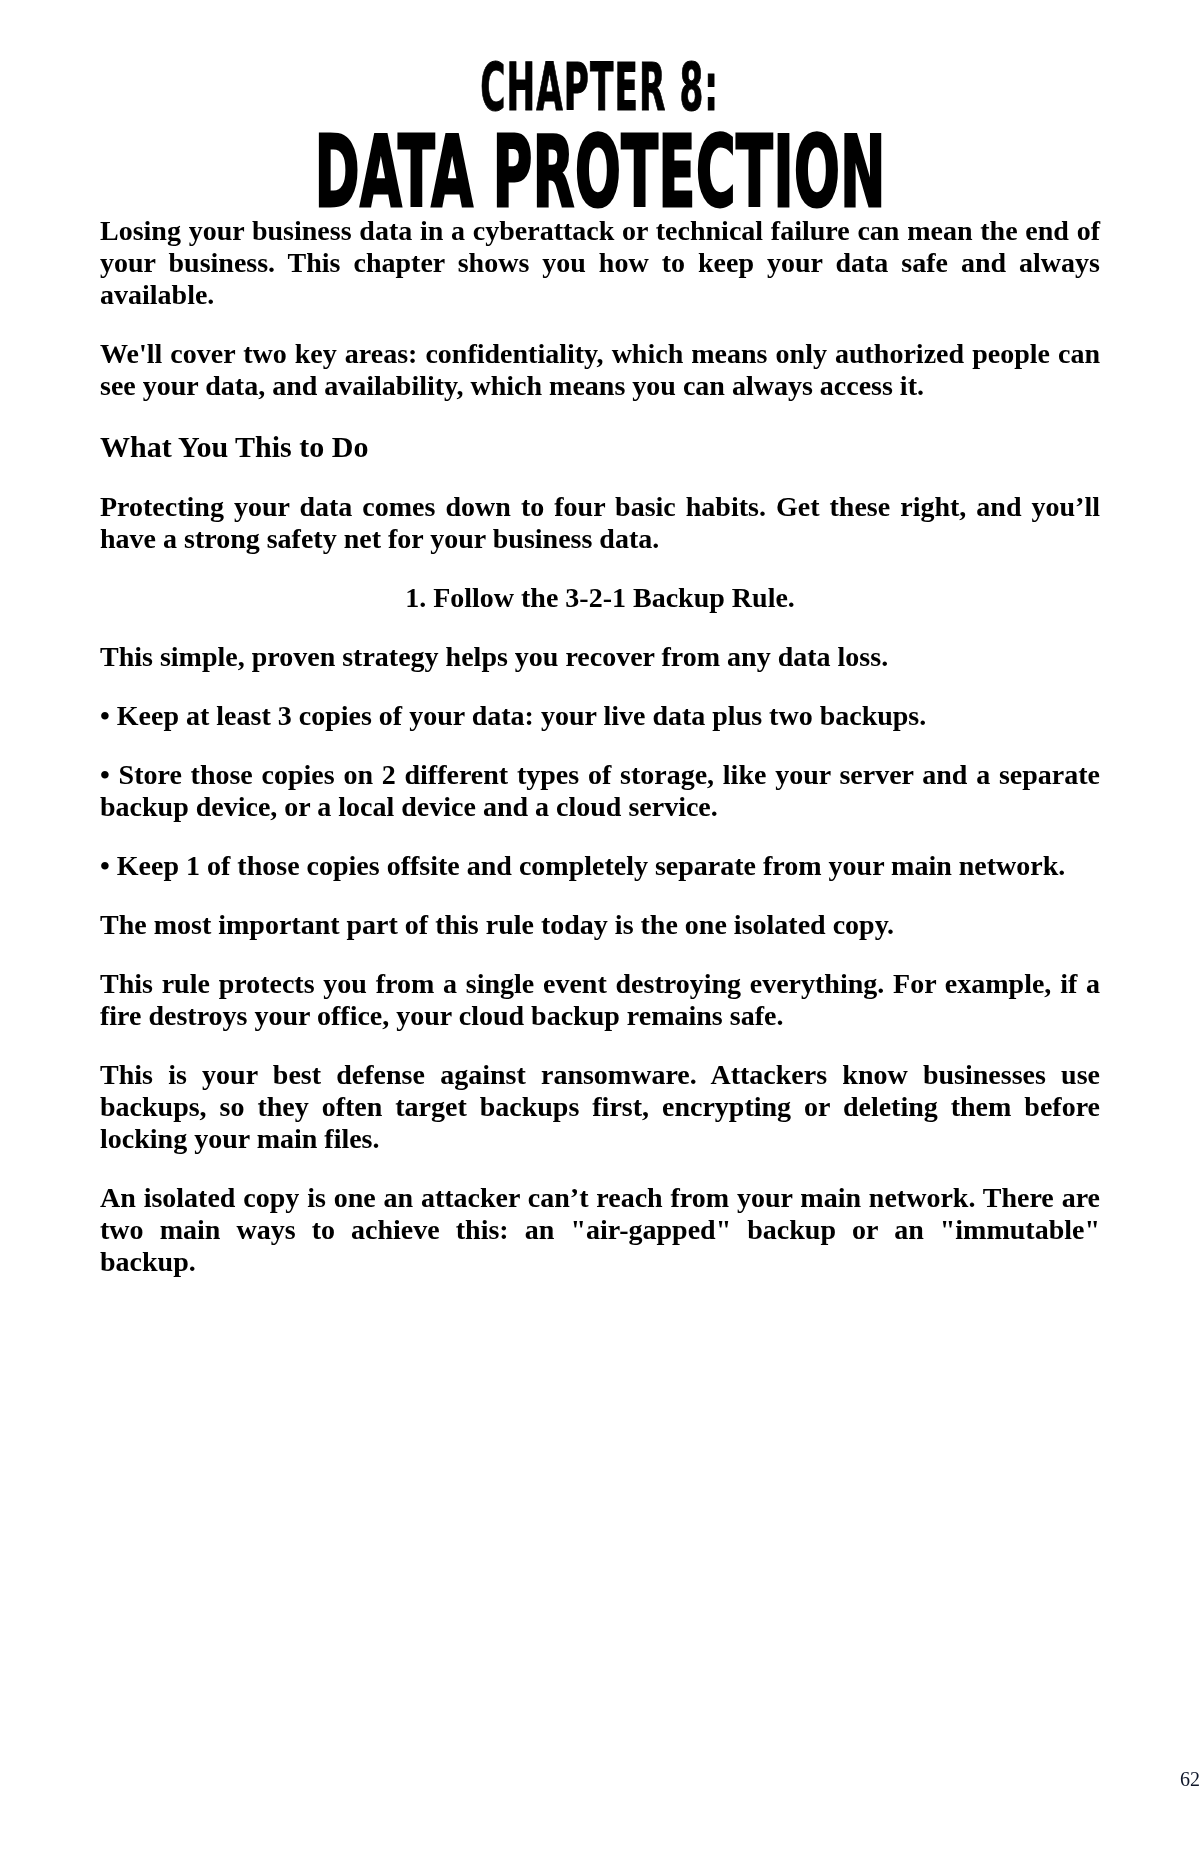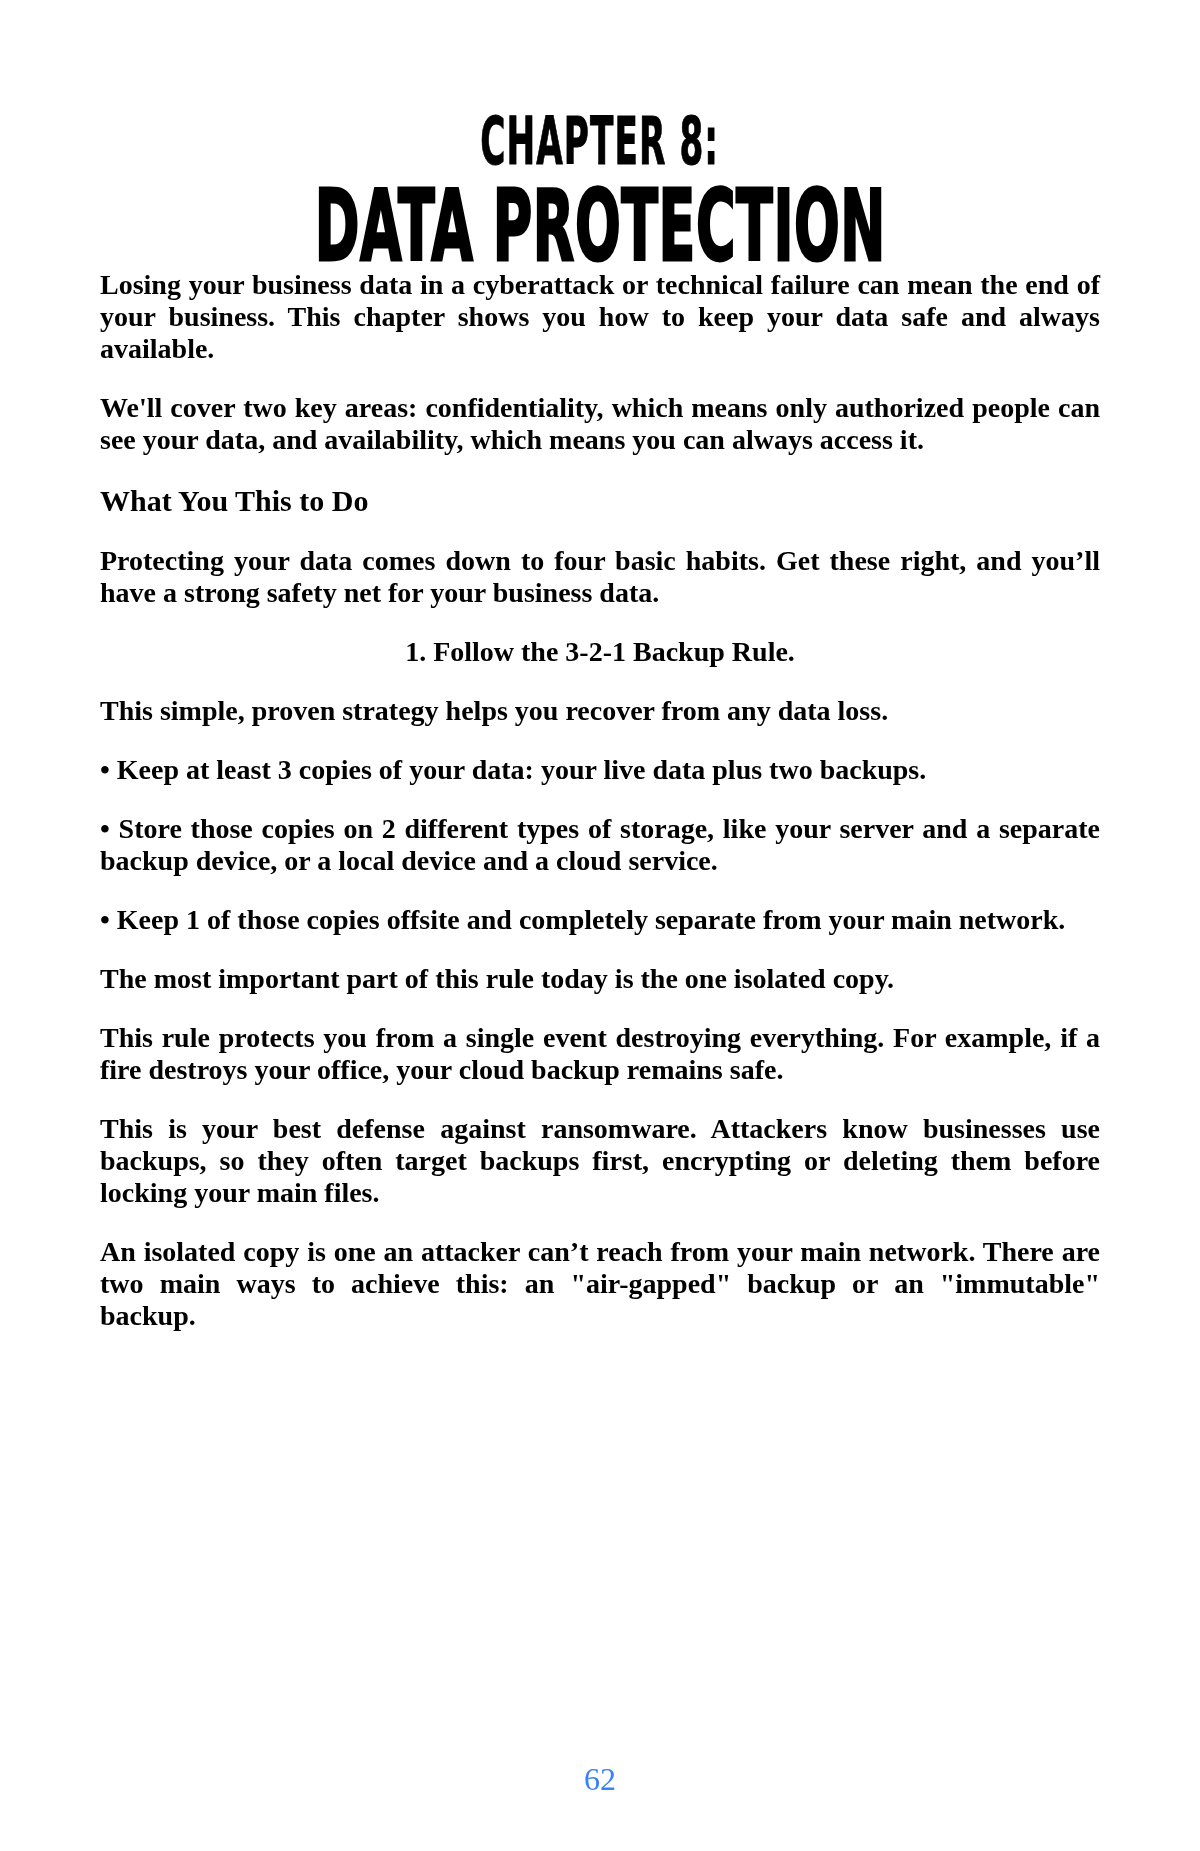--- a/index.html
+++ b/index.html
@@ -12,21 +12,21 @@
   }
   .page {
     position: relative;
     width: 1200px;
     height: 1851px;
     background: #ffffff;
     overflow: hidden;
   }
   
   .title-block {
-    padding-top: 109px;
+    padding-top: 55px;
     text-align: center;
     color: #000000;
   }
   .cond {
     display: inline-block;
     font-family: "DejaVu Sans", sans-serif;
     font-weight: bold;
     white-space: nowrap;
     transform-origin: 50% 50%;
   }
@@ -74,24 +74,24 @@
   .blk.bold {
     font-weight: bold;
     text-align: center;
   }
   
   .page-number {
     position: absolute;
     top: 1763px;
     left: 0;
     right: 0;
-    text-align: center;
-    font-size: 32px;
+    text-align: right;
+    font-size: 20px;
     line-height: 32px;
-    color: #3b82f6;
+    color: #0f172a;
   }
 </style>
 </head>
 <body>
 
 <div class="page">
 
   <header class="title-block">
     <div class="chapter-line"><span class="cond chapter-text">CHAPTER 8:</span></div>
     <h1 class="main-title"><span class="cond title-text">DATA PROTECTION</span></h1>

